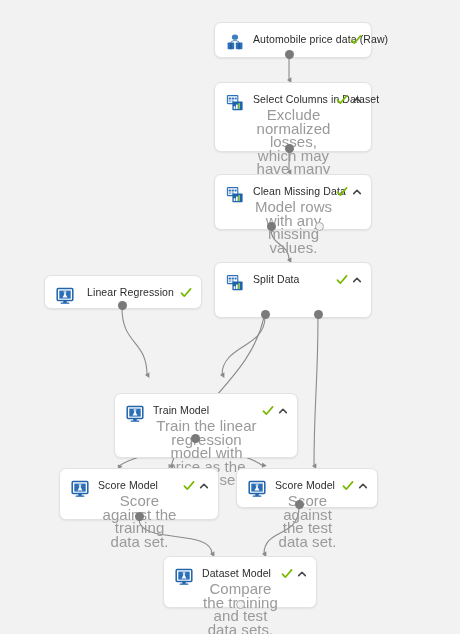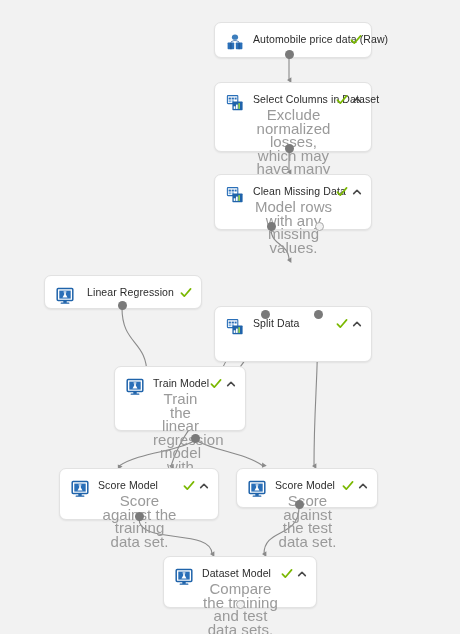--- a/index.html
+++ b/index.html
@@ -205,21 +205,21 @@
               </svg>
             </span>
             <span>
               <svg class="chevron-icon" width="10" height="10" viewBox="0 0 10 10">
                 <path d="M1.7 6.6 L5 3.3 L8.3 6.6" fill="none" stroke="#4a4a4a" stroke-width="1.6" stroke-linecap="round" stroke-linejoin="round"></path>
               </svg>
             </span>
           </div>
         </div>
       </div>
-      <div class="node" style="left: 214px; top: 262px; width: 158px; height: 56px; margin-top: 44px;">
+      <div class="node" style="left: 214px; top: 262px; width: 158px; height: 56px;">
         <div class="node-inner">
           <div class="node-icon">
             <svg width="20" height="20" viewBox="0 0 20 20">
               <rect x="2.4" y="2.6" width="10.4" height="8.0" rx="0.6" fill="#ffffff" stroke="#2a6fb8" stroke-width="1.1"></rect>
               <rect x="3.6" y="4.6" width="2.3" height="1.9" fill="#2a6fb8"></rect>
               <rect x="6.6" y="4.6" width="2.3" height="1.9" fill="#2a6fb8"></rect>
               <rect x="9.6" y="4.6" width="2.0" height="1.9" fill="#2a6fb8"></rect>
               <rect x="3.6" y="7.3" width="2.3" height="1.9" fill="#7fb2e0"></rect>
               <rect x="6.6" y="7.3" width="2.3" height="1.9" fill="#7fb2e0"></rect>
               <rect x="7.4" y="8.6" width="10.2" height="8.6" rx="0.7" fill="#1f63aa"></rect>
@@ -262,21 +262,21 @@
           </div>
           <div class="node-status">
             <span>
               <svg class="check-icon" width="12" height="12" viewBox="0 0 12 12">
                 <path d="M1.4 6.2 L4.3 9.2 L10.6 1.9" fill="none" stroke="#7ab800" stroke-width="1.7" stroke-linecap="round" stroke-linejoin="round"></path>
               </svg>
             </span>
           </div>
         </div>
       </div>
-      <div class="node" style="left: 114px; top: 366px; width: 132px; height: 65px;">
+      <div class="node" style="left: 114px; top: 393px; width: 184px; height: 65px;">
         <div class="node-inner">
           <div class="node-icon">
             <svg width="20" height="20" viewBox="0 0 20 20">
               <rect x="2.2" y="2.6" width="15.6" height="12.0" rx="1.0" fill="#ffffff" stroke="#1f63aa" stroke-width="1.5"></rect>
               <rect x="4.3" y="4.6" width="11.4" height="8.0" fill="#2a6fb8"></rect>
               <rect x="8.6" y="5.4" width="2.8" height="1.1" fill="#ffffff"></rect>
               <path d="M9.2 6.5 L9.2 8.4 L7.5 11.6 L12.5 11.6 L10.8 8.4 L10.8 6.5 Z" fill="#ffffff"></path>
               <rect x="8.3" y="15.0" width="3.4" height="1.9" fill="#1f63aa"></rect>
               <rect x="5.6" y="16.4" width="8.8" height="1.3" rx="0.5" fill="#1f63aa"></rect>
             </svg>

